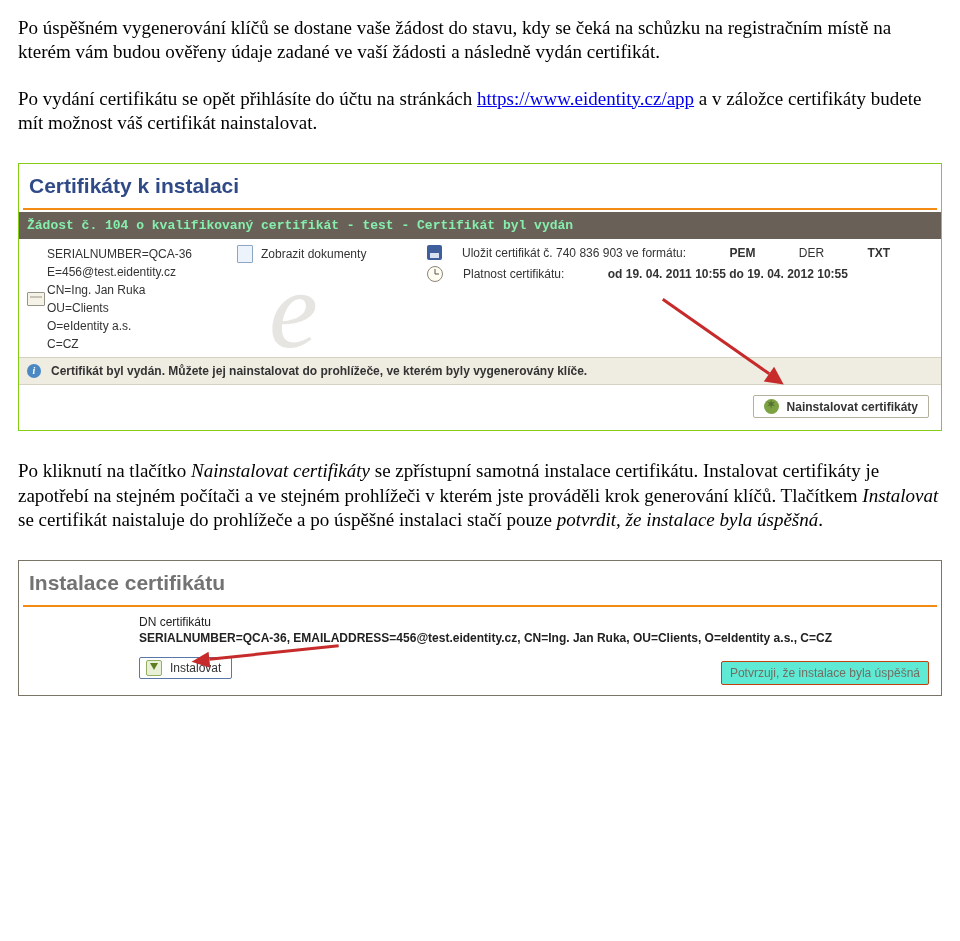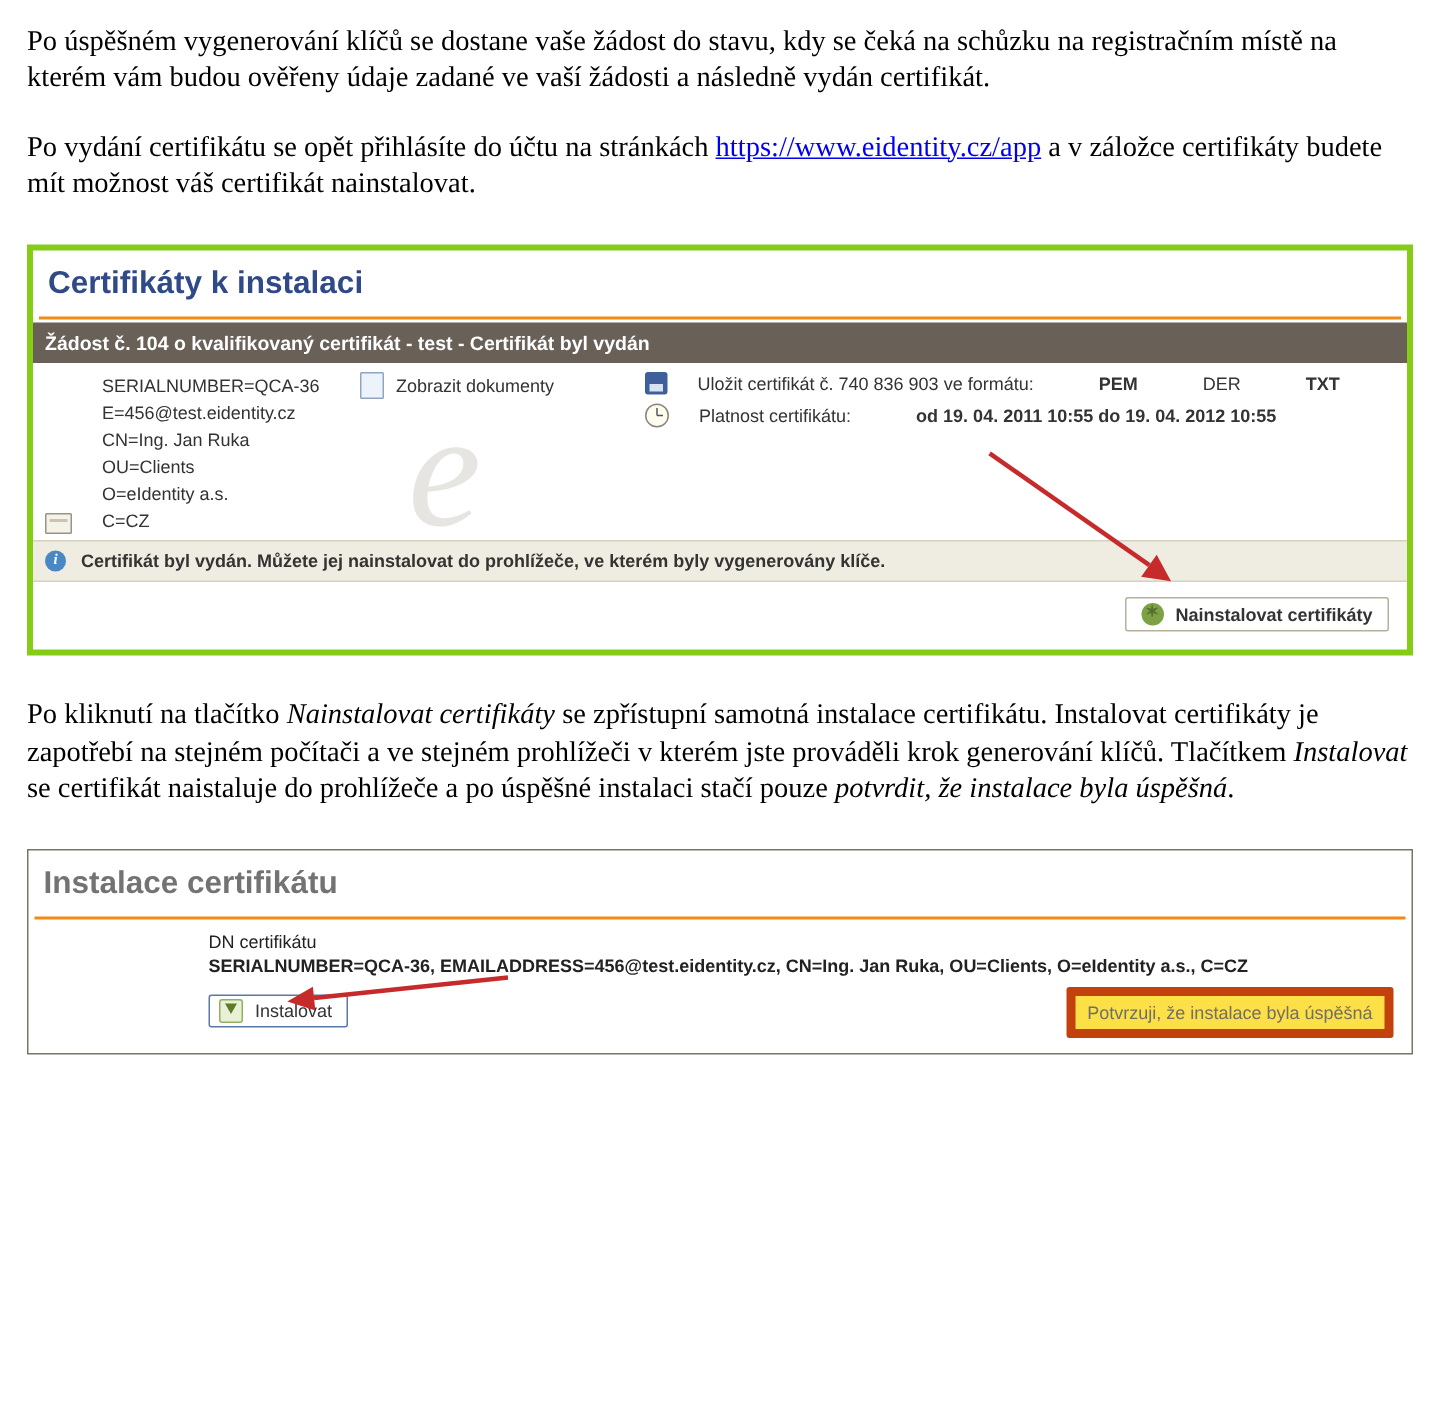--- a/index.html
+++ b/index.html
@@ -11,54 +11,55 @@
     padding: 16px 18px;
     width: 960px;
     box-sizing: border-box;
   }
   p { margin: 0 0  20px 0; line-height: 1.28; }
   .link { color: #0000EE; text-decoration: underline; cursor: pointer; }
   .italic { font-style: italic; }
 
   
   .panel {
-    border: 4px solid #84cc16;
+    border: 1px solid #84cc16;
     background: #fff;
     font-family: Arial, Helvetica, sans-serif;
     color: #333;
     margin-top: 28px;
   }
   .panel-title {
     font-size: 21px;
     font-weight: bold;
     color: #2f4a86;
     padding: 10px 10px 10px 10px;
   }
   .hr-orange {
     height: 2px;
     background: #f28a14;
     margin: 0 4px 2px 4px;
   }
   .request-bar {
     background: #696058;
-    color: #ffffff;
+    color: #86efac;
     font-size: 13px;
     font-weight: bold;
     padding: 6px 8px;
+    font-family: Liberation Mono, monospace;
   }
   .req-body {
     display: flex;
     padding: 6px 8px 4px 8px;
     font-size: 12px;
     color: #333;
     gap: 20px;
   }
   .col-left { width: 190px; }
   .serial-lines { line-height: 1.5; }
-  .serial-row { display: flex; align-items: flex-end; gap: 20px; }
+  .serial-row { display: flex; align-items: center; gap: 2px; }
   .icon { display: inline-flex; align-items: center; justify-content: center; }
   .icon-card {
     width: 16px; height: 12px; border: 1px solid #99948a; background: #f5f2e8;
     position: relative; border-radius: 1px;
   }
   .icon-card::after { content:""; position:absolute; left:2px; right:2px; top:3px; height:2px; background:#c8c3b4; }
   .icon-doc {
     width: 14px; height: 16px; border: 1px solid #8fa6c2; background: #ecf3fb; border-radius: 1px;
   }
   .icon-save {
@@ -158,21 +159,21 @@
   .arrow2 {
     position:absolute; left: 190px; top: 90px; transform: rotate(-6deg);
   }
   .arrow2-line { width: 130px; height: 3px; background: #c62a2a; }
   .arrow2-head {
     width:0; height:0; border-right:18px solid #c62a2a; border-top:8px solid transparent; border-bottom:8px solid transparent;
     position:absolute; left:-18px; top:-6px;
   }
   .confirm-box {
     position:absolute; right: 12px; bottom: 10px;
-    border: 6px solid #c2410c; background:#fde047;
+    border: 1px solid #c2410c; background:#5eead4;
     color:#726f63; font-size:12px; padding: 4px 8px;
     border-radius: 2px;
   }
 
   .para-block { margin-top: 28px; }
 </style>
 </head>
 <body>
 
 <p>Po úspěšném vygenerování klíčů se dostane vaše žádost do stavu, kdy se čeká na schůzku na registračním místě na kterém vám budou ověřeny údaje zadané ve vaší žádosti a následně vydán certifikát.</p>

